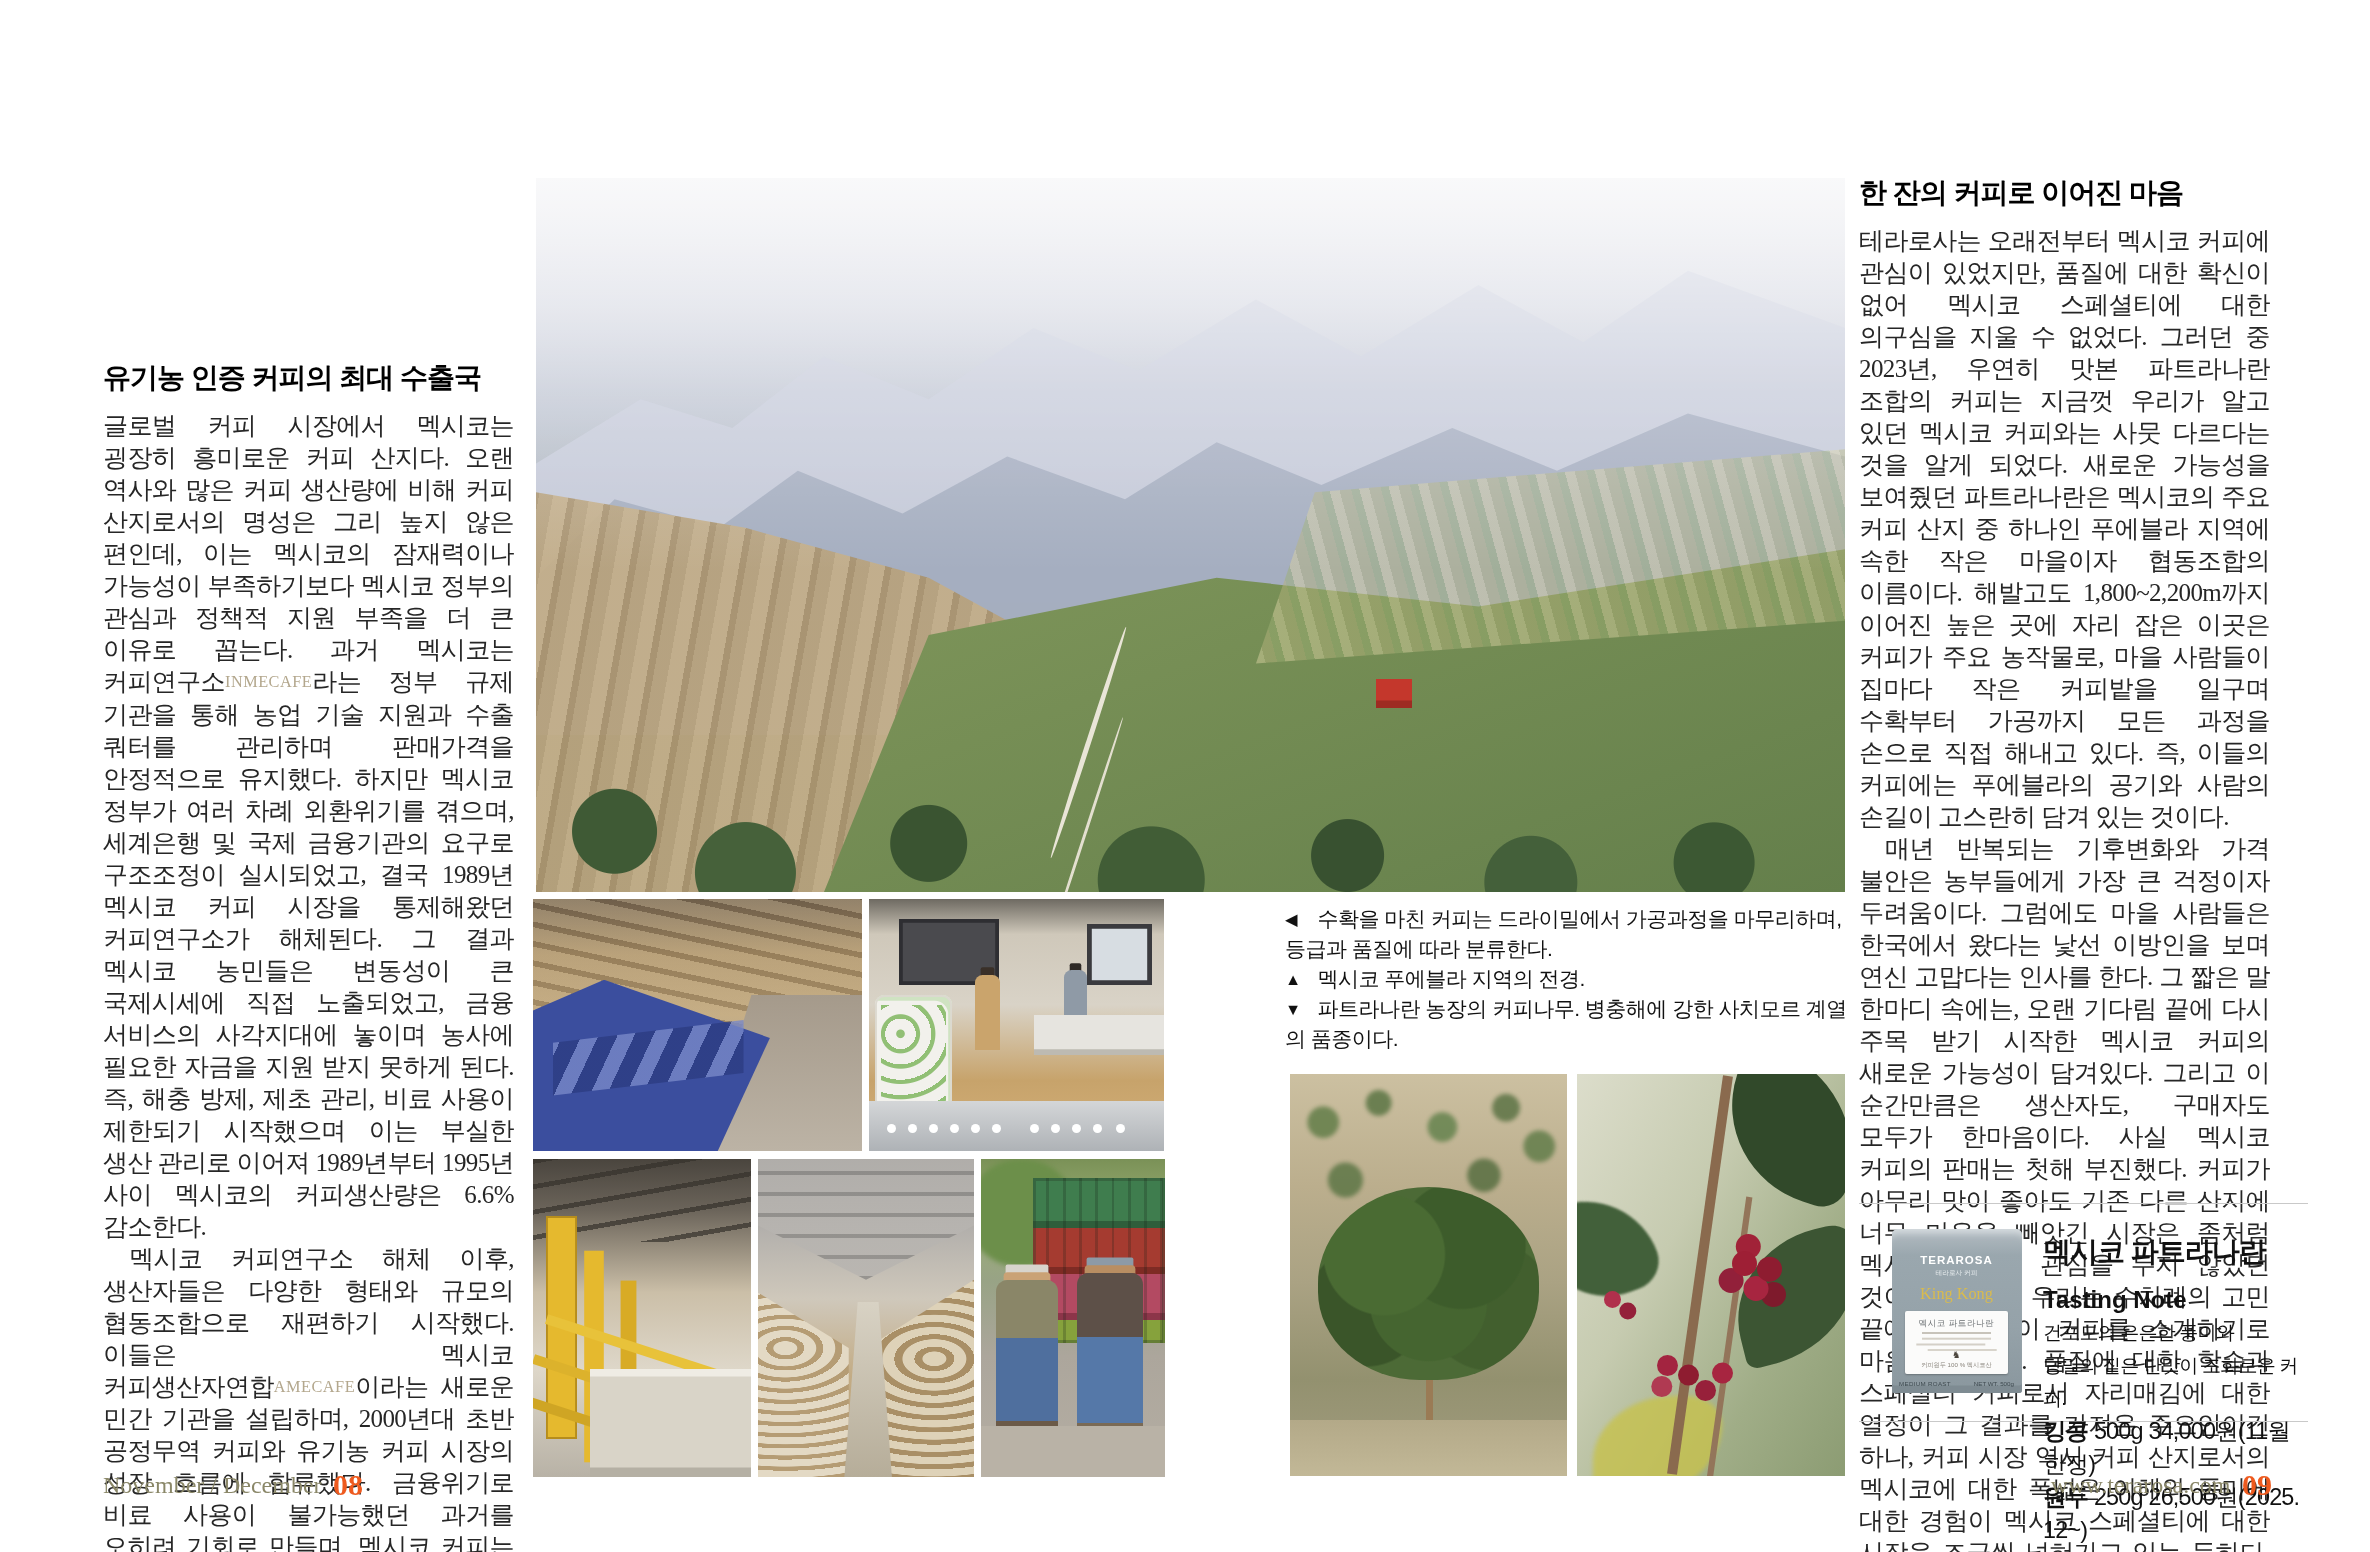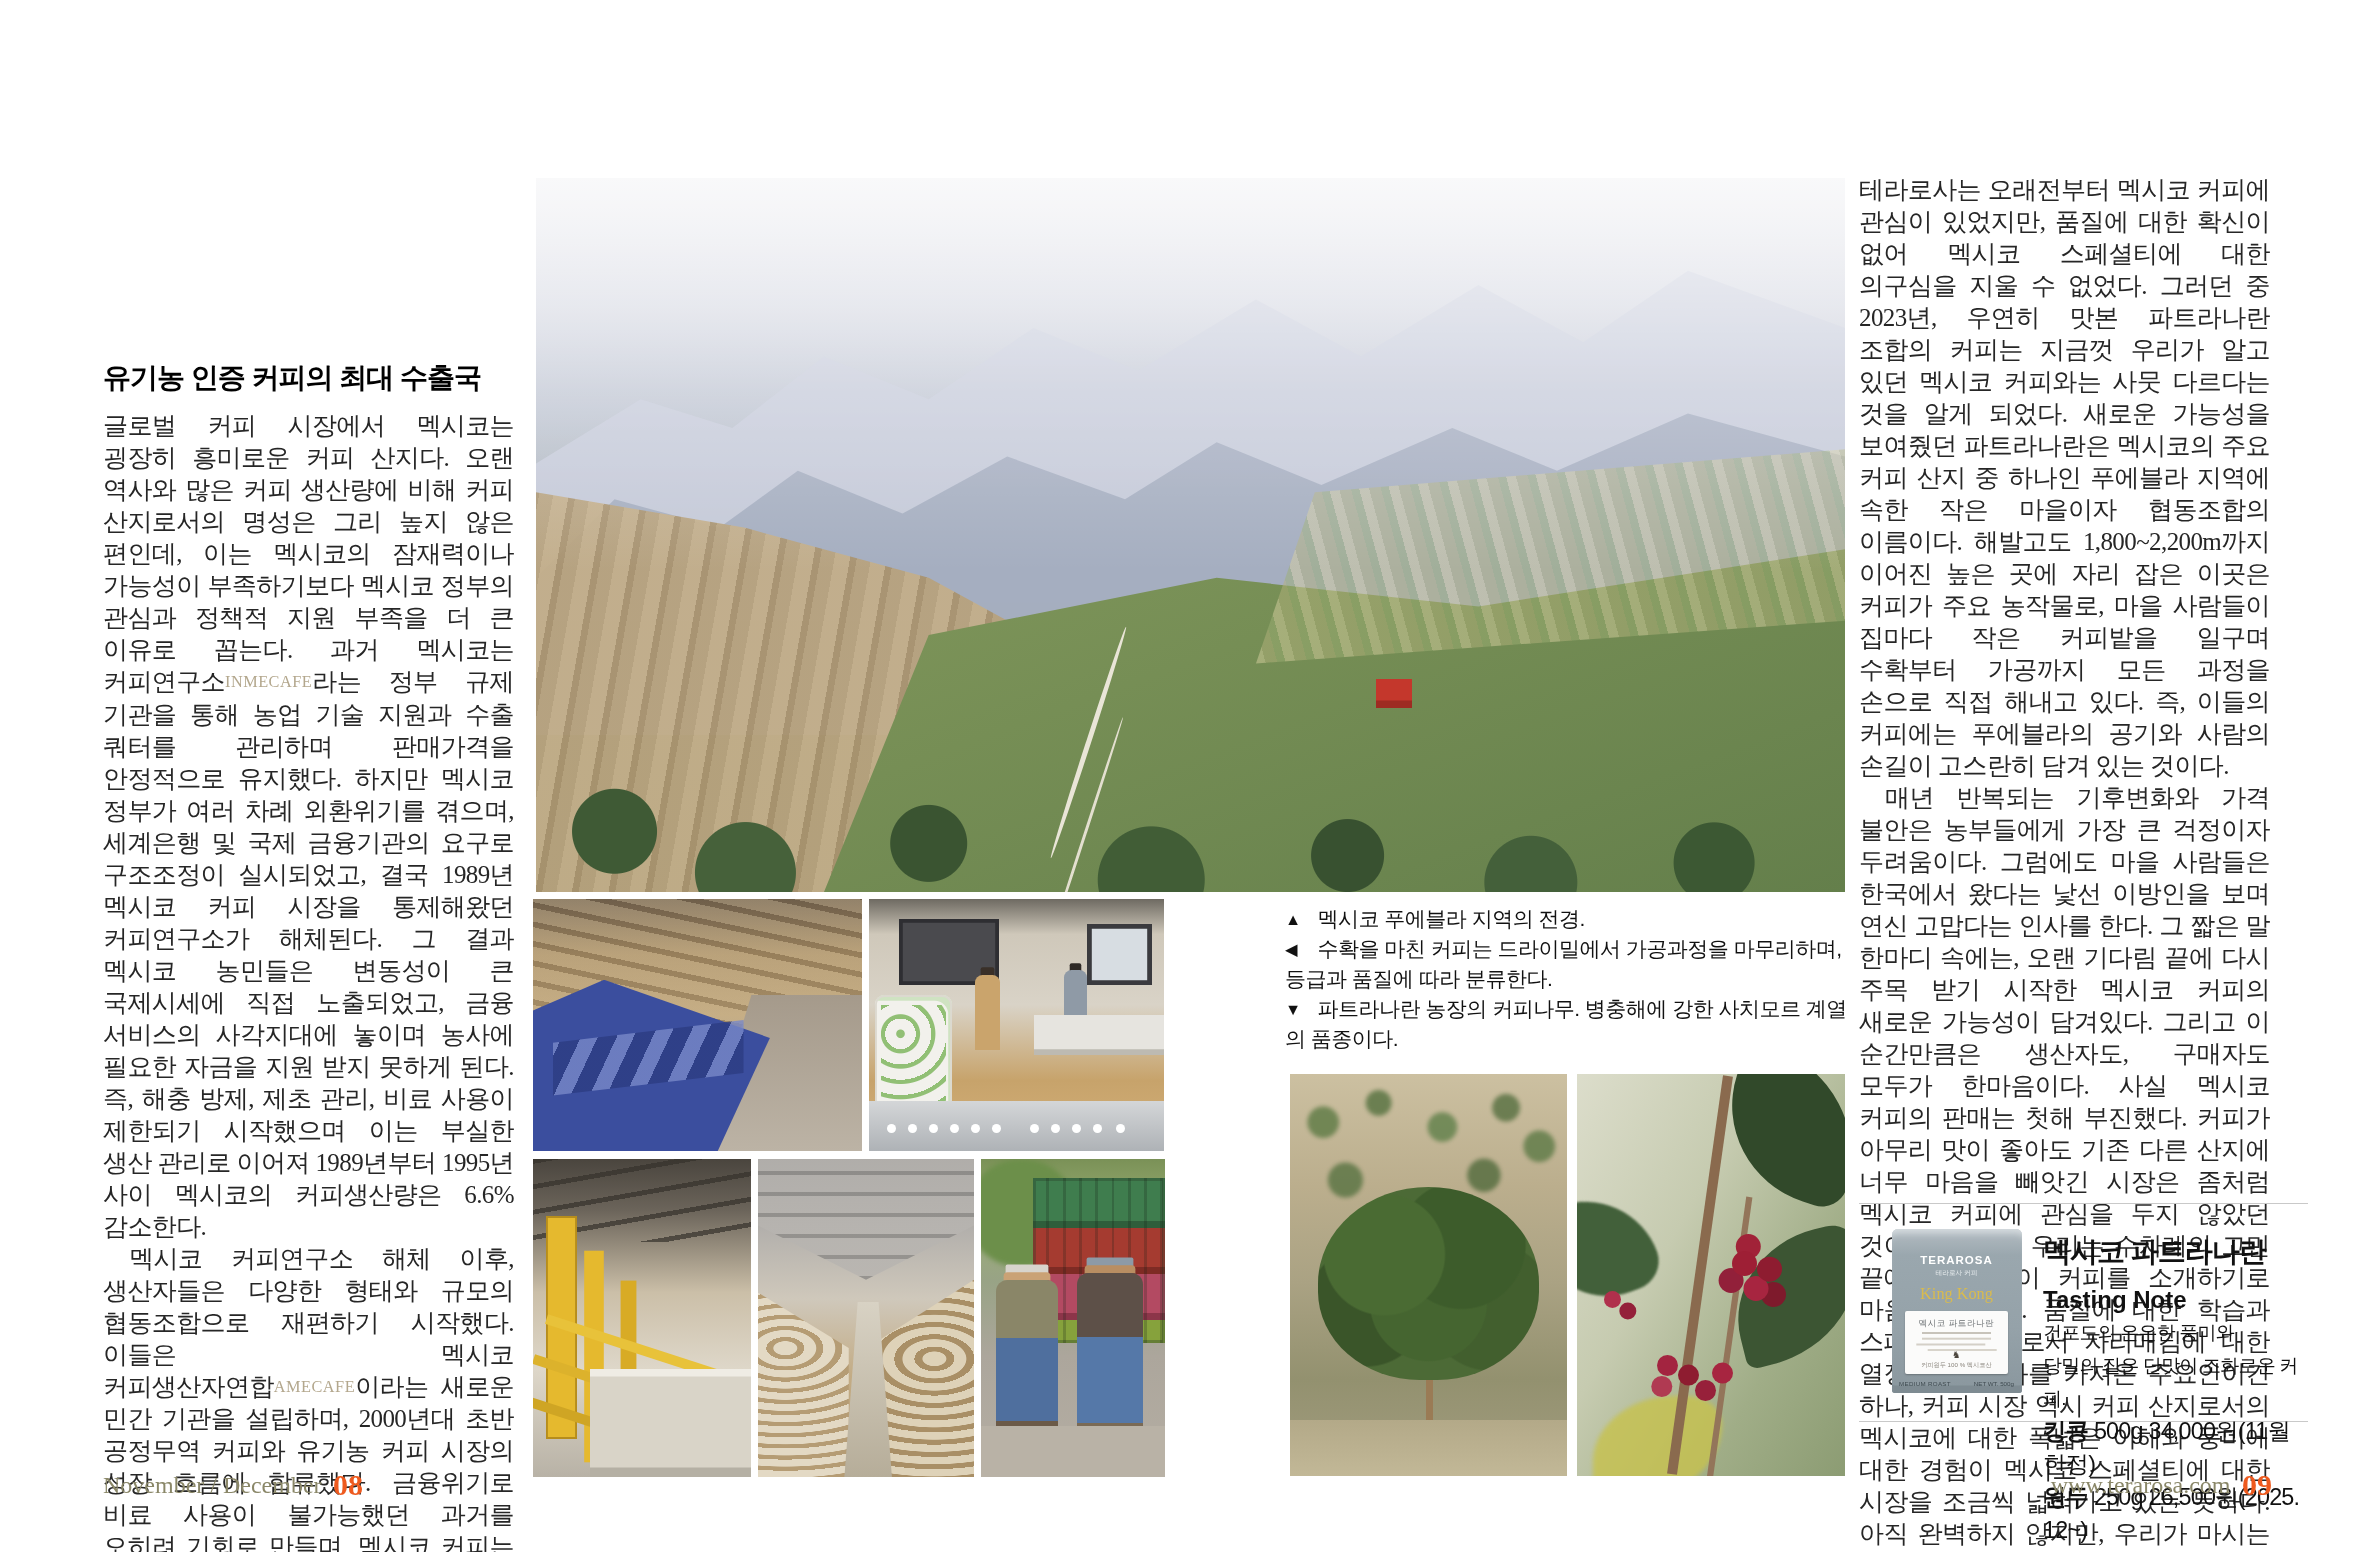--- a/index.html
+++ b/index.html
@@ -227,22 +227,22 @@
     <div class="mp-slope-left"></div>
     <div class="mp-valley"></div>
     <div class="mp-fields"></div>
     <div class="mp-trees"></div>
     <div class="mp-road"></div>
     <div class="mp-red-house"></div>
     <div class="mp-haze"></div>
   </div>
 
   <div class="captions">
+    <div class="cap-line"><span class="cap-marker">◀</span><span>수확을 마친 커피는 드라이밀에서 가공과정을 마무리하며, 등급과 품질에 따라 분류한다.</span></div>
     <div class="cap-line"><span class="cap-marker">▲</span><span>멕시코 푸에블라 지역의 전경.</span></div>
-    <div class="cap-line"><span class="cap-marker">◀</span><span>수확을 마친 커피는 드라이밀에서 가공과정을 마무리하며, 등급과 품질에 따라 분류한다.</span></div>
     <div class="cap-line"><span class="cap-marker">▼</span><span>파트라나란 농장의 커피나무. 병충해에 강한 사치모르 계열의 품종이다.</span></div>
   </div>
 
   <div class="photo photo-drymill">
     <div class="dm-sacks"></div>
     <div class="dm-floor"></div>
     <div class="dm-machine"></div>
     <div class="dm-chutes"></div>
   </div>
 
@@ -293,20 +293,21 @@
     <div class="ch-leaf4"></div>
     <div class="ch-branch"></div>
     <div class="ch-leaf1"></div>
     <div class="ch-leaf2"></div>
     <div class="ch-cluster1"></div>
     <div class="ch-cluster2"></div>
     <div class="ch-cluster3"></div>
   </div>
 
   <div class="col right-col">
+    <h2>한 잔의 커피로 이어진 마음</h2>
     <p>테라로사는 오래전부터 멕시코 커피에 관심이 있었지만, 품질에 대한 확신이 없어 멕시코 스페셜티에 대한 의구심을 지울 수 없었다. 그러던 중 2023년, 우연히 맛본 파트라나란 조합의 커피는 지금껏 우리가 알고 있던 멕시코 커피와는 사뭇 다르다는 것을 알게 되었다. 새로운 가능성을 보여줬던 파트라나란은 멕시코의 주요 커피 산지 중 하나인 푸에블라 지역에 속한 작은 마을이자 협동조합의 이름이다. 해발고도 1,800~2,200m까지 이어진 높은 곳에 자리 잡은 이곳은 커피가 주요 농작물로, 마을 사람들이 집마다 작은 커피밭을 일구며 수확부터 가공까지 모든 과정을 손으로 직접 해내고 있다. 즉, 이들의 커피에는 푸에블라의 공기와 사람의 손길이 고스란히 담겨 있는 것이다.</p>
     <p><span>매년 반복되는 기후변화와 가격 불안은 농부들에게 가장 큰 걱정이자 두려움이다. 그럼에도 마을 사람들은 한국에서 왔다는 낯선 이방인을 보며 연신 고맙다는 인사를 한다. 그 짧은 말 한마디 속에는, 오랜 기다림 끝에 다시 주목 받기 시작한 멕시코 커피의 새로운 가능성이 담겨있다. 그리고 이 순간만큼은 생산자도, 구매자도 모두가 한마음이다. 사실 멕시코 커피의 판매는 첫해 부진했다. 커피가 아무리 맛이 좋아도 기존 다른 산지에 너무 마음을 빼앗긴 시장은 좀처럼 멕시코 커피에 관심을 두지 않았던 것이다. 하지만 우리는 수차례의 고민 끝에 꾸준히 이 커피를 소개하기로 마음을 정했다. 품질에 대한 학습과 스페셜티 커피로서 자리매김에 대한 열정이 그 결과를 가져온 주요인이긴 하나, 커피 시장 역시 커피 산지로서의 멕시코에 대한 폭넓은 이해와 풍미에 대한 경험이 멕시코 스페셜티에 대한 시장을 조금씩 넓혀가고 있는 듯하다. 아직 완벽하지 않지만, 우리가 마시는 한 잔의 커피 속에는 그들의 삶과 멕시코 커피의 새로운 이야기가 담겨 있다.</span></p>
   </div>
 
   <div class="product-box">
     <div class="bag">
       <div class="bag-brand">TERAROSA</div>
       <div class="bag-brand-sub">테라로사 커피</div>
       <div class="bag-series">King Kong</div>
       <div class="bag-label">

